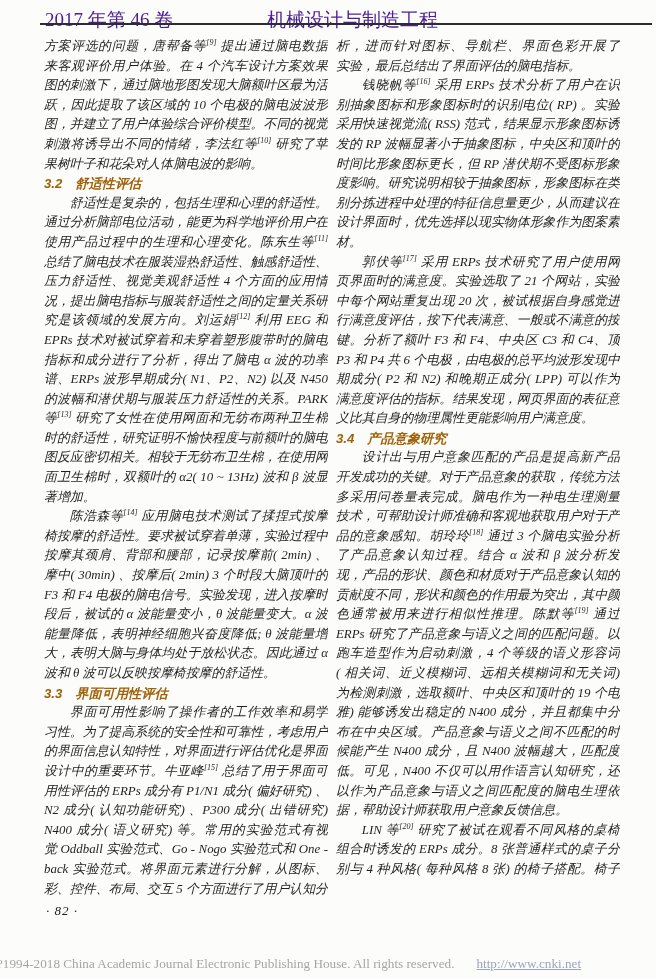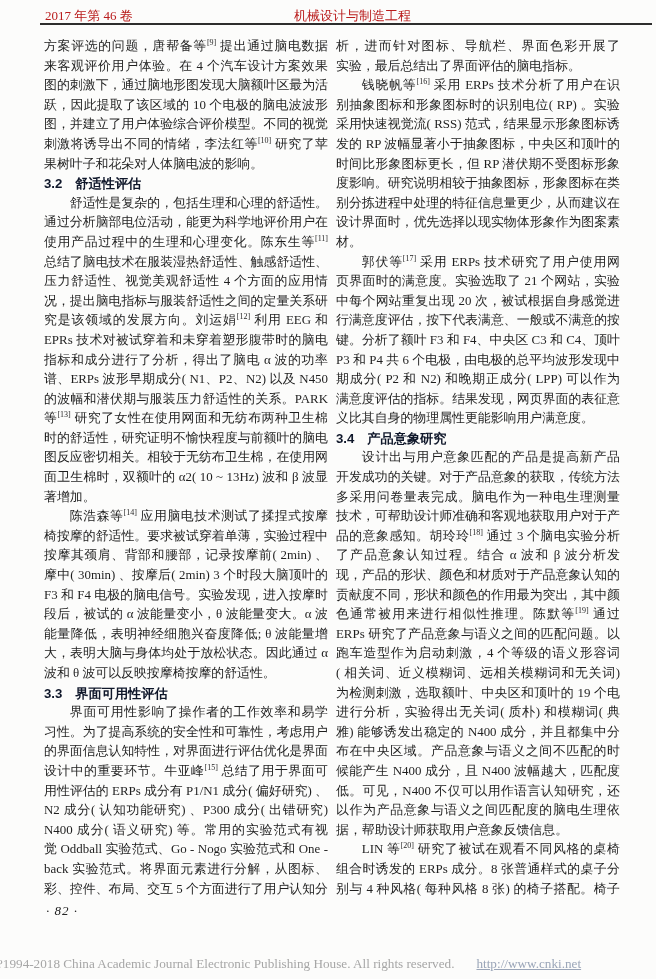--- a/index.html
+++ b/index.html
@@ -6,47 +6,47 @@
   .page{
     position:relative;
     width:656px;height:979px;
     background:#fcfcfb;
     font-family:"Liberation Serif","DejaVu Serif",serif;
     color:#1f1f1f;
     overflow:hidden;
   }
   .header{
     position:absolute;top:7px;left:40px;right:6px;height:16px;
-    font-size:13px;color:#b91c1c;
+    font-size:19px;color:#4c1d95;
   }
   .vol{position:absolute;left:5px;top:0;}
   .jtitle{position:absolute;left:15px;right:0;top:0;text-align:center;}
   .rule{
     position:absolute;top:23px;left:40px;right:4px;height:2px;
     background:#2d2d2d;
   }
   .col{
-    position:absolute;top:37px;width:284px;
+    position:absolute;top:37px;width:284px;font-style:italic;
   }
   .col-left{left:44px;}
   .col-right{left:336px;}
   .line{
     height:19.6px;line-height:19.6px;
     font-size:12.9px;
     text-align:justify;
     text-align-last:justify;
     overflow:hidden;
     white-space:normal;
   }
   .line.end{text-align-last:left;}
   .line.indent{text-indent:2em;}
   .line sup.ref{font-size:8px;line-height:0;vertical-align:super;letter-spacing:0;}
   .line.heading{
     font-family:"Liberation Sans","DejaVu Sans",sans-serif;
-    font-weight:bold;color:#0f172a;
+    font-weight:bold;color:#a16207;
     text-align-last:left;font-size:13.2px;
   }
   .line.heading .h-num{margin-right:13px;}
   .pagenum{
     position:absolute;left:46px;top:903px;
     font-size:13px;color:#222;letter-spacing:1px;font-style:italic;
   }
   .footer{
     position:absolute;left:-3px;top:956px;right:0;
     font-size:13.2px;color:#a6a6a6;white-space:nowrap;
@@ -137,21 +137,20 @@
       <div class="line">技术，可帮助设计师准确和客观地获取用户对于产</div>
       <div class="line">品的意象感知。胡玲玲<sup class="ref">[18]</sup> 通过 3 个脑电实验分析</div>
       <div class="line">了产品意象认知过程。结合 α 波和 β 波分析发</div>
       <div class="line">现，产品的形状、颜色和材质对于产品意象认知的</div>
       <div class="line">贡献度不同，形状和颜色的作用最为突出，其中颜</div>
       <div class="line">色通常被用来进行相似性推理。陈默等<sup class="ref">[19]</sup> 通过</div>
       <div class="line">ERPs 研究了产品意象与语义之间的匹配问题。以</div>
       <div class="line">跑车造型作为启动刺激，4 个等级的语义形容词</div>
       <div class="line">( 相关词、近义模糊词、远相关模糊词和无关词) 作</div>
       <div class="line">为检测刺激，选取额叶、中央区和顶叶的 19 个电极</div>
-      <div class="line">进行分析，实验得出无关词( 质朴) 和模糊词( 典</div>
       <div class="line">雅) 能够诱发出稳定的 N400 成分，并且都集中分</div>
       <div class="line">布在中央区域。产品意象与语义之间不匹配的时</div>
       <div class="line">候能产生 N400 成分，且 N400 波幅越大，匹配度越</div>
       <div class="line">低。可见，N400 不仅可以用作语言认知研究，还可</div>
       <div class="line">以作为产品意象与语义之间匹配度的脑电生理依</div>
       <div class="line end">据，帮助设计师获取用户意象反馈信息。</div>
       <div class="line indent">LIN 等<sup class="ref">[20]</sup> 研究了被试在观看不同风格的桌椅</div>
       <div class="line">组合时诱发的 ERPs 成分。8 张普通样式的桌子分</div>
       <div class="line">别与 4 种风格( 每种风格 8 张) 的椅子搭配。椅子</div>
     </div>

